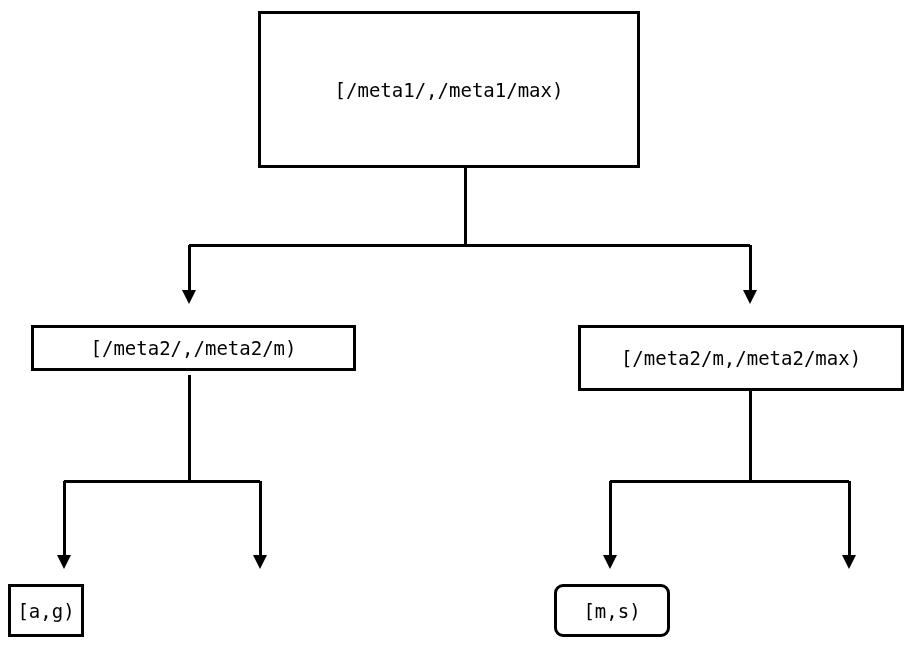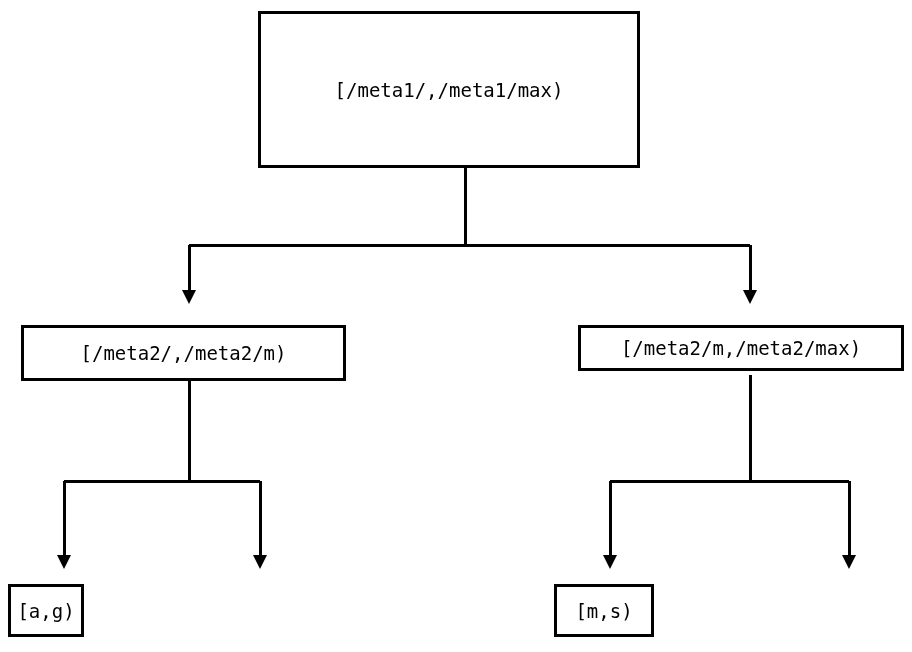--- a/index.html
+++ b/index.html
@@ -41,41 +41,41 @@
     z-index: 2;
   }
   .node-root {
     left: 258px;
     top: 11px;
     width: 382px;
     height: 157px;
     font-size: 19px;
   }
   .node-mid-left {
-    left: 21px;
+    left: 31px;
     top: 325px;
     width: 325px;
-    height: 56px;
+    height: 46px;
     font-size: 19px;
   }
   .node-mid-right {
     left: 578px;
     top: 325px;
     width: 326px;
-    height: 46px;
+    height: 66px;
     font-size: 19px;
   }
   .node-leaf {
     top: 584px;
     height: 53px;
     font-size: 19px;
   }
   .leaf-ag   { left: 8px;   width: 76px; }
   .leaf-gm   { left: 205px; width: 99px; }
-  .leaf-ms   { left: 554px; width: 100px; }
+  .leaf-ms   { left: 554px; width: 116px; border-radius: 9px; }
   .leaf-smax { left: 778px; width: 125px; }
 </style>
 </head>
 <body>
 
 <div id="diagram">
 
   <svg id="edges" viewBox="0 0 912 652" width="912" height="652" xmlns="http://www.w3.org/2000/svg">
     <g stroke="#000000" stroke-width="3" fill="none" shape-rendering="crispEdges">
 

